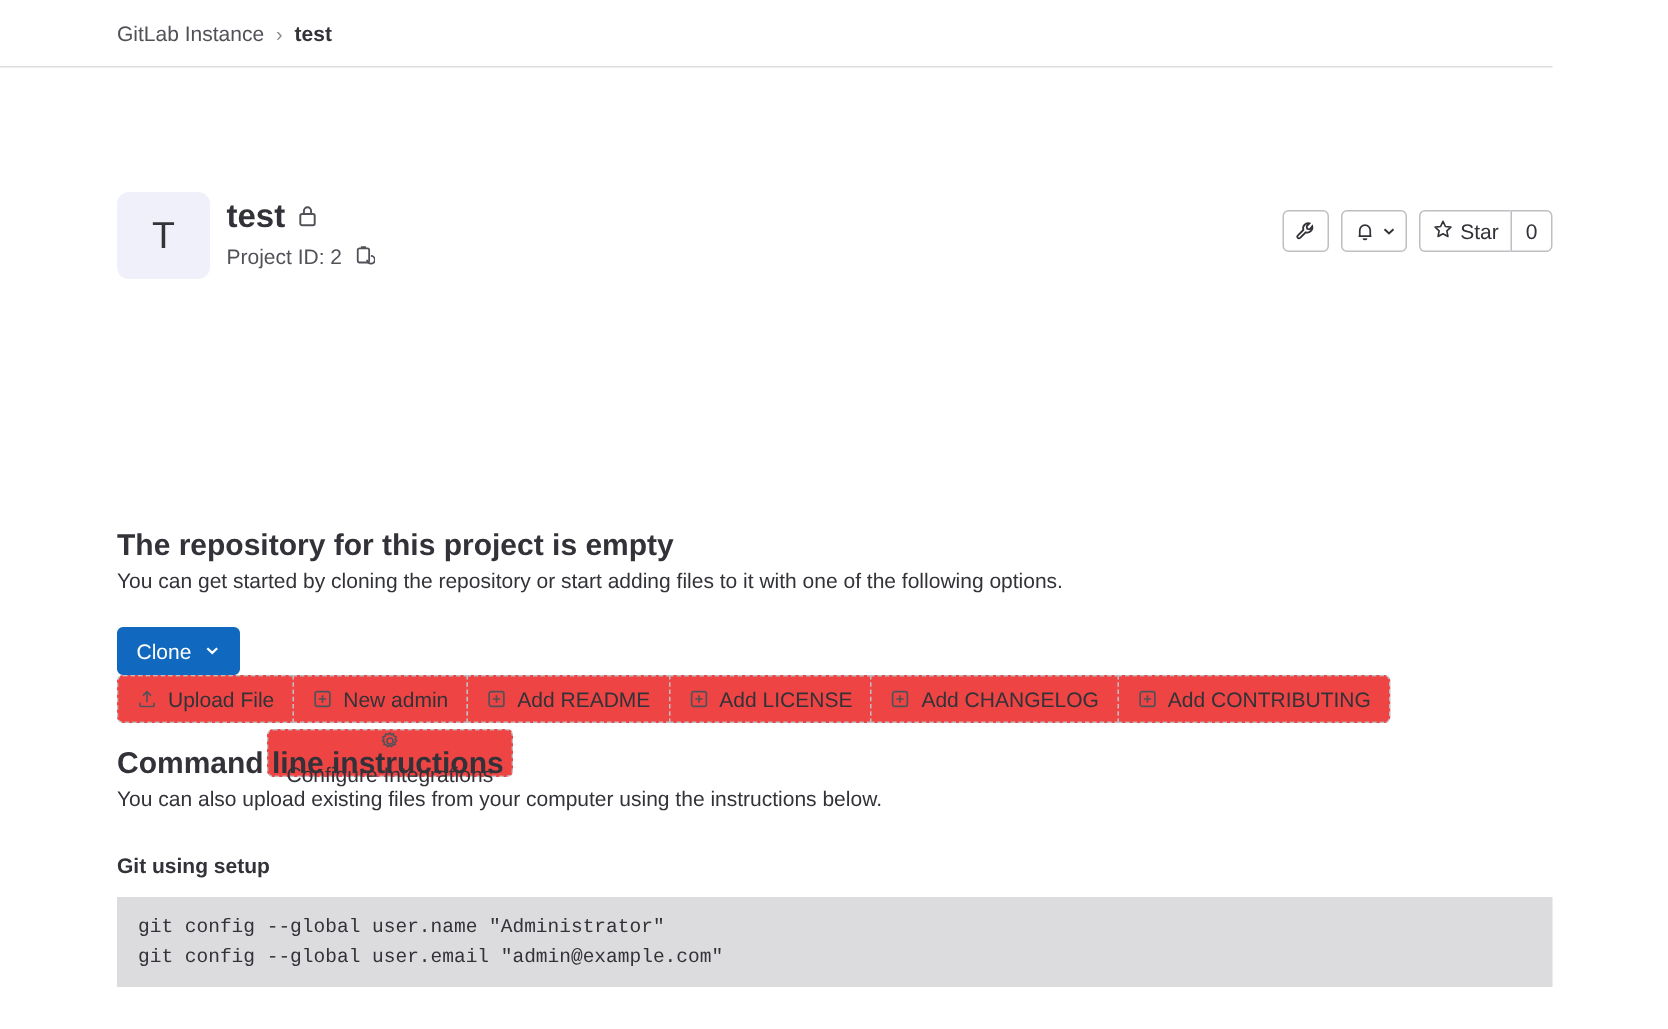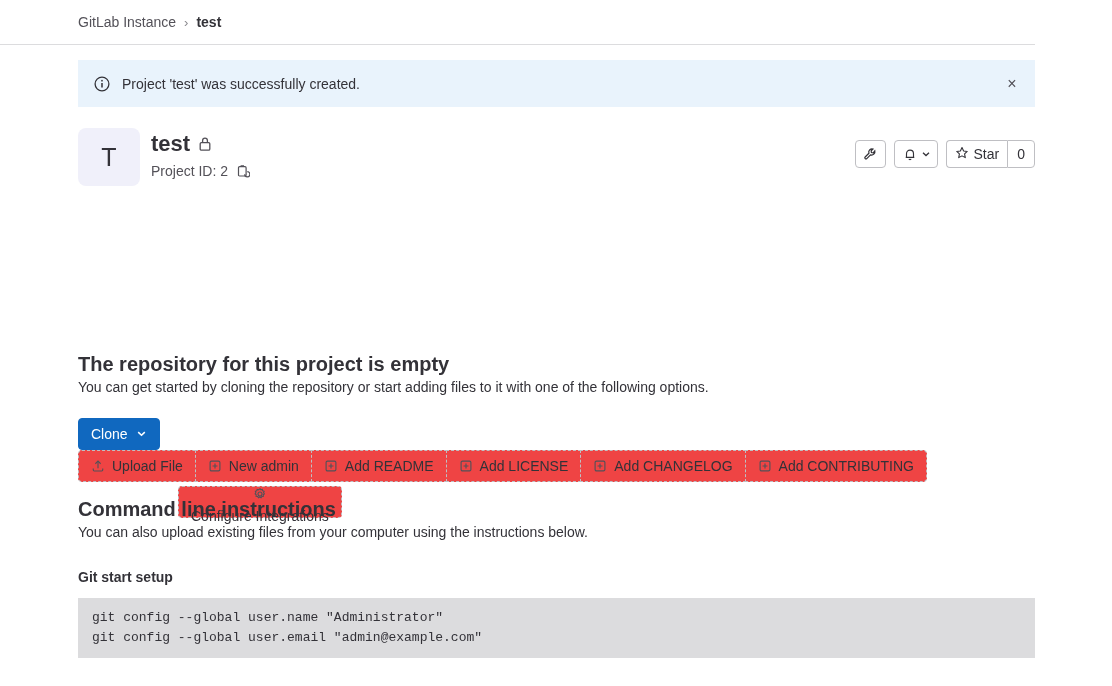--- a/index.html
+++ b/index.html
@@ -49,21 +49,21 @@
   .avatar {
     width: 62px; height: 58px; border-radius: 8px;
     background: #f0f0fa; color: #333238;
     display: flex; align-items: center; justify-content: center;
     font-size: 25px; font-weight: 400; flex: 0 0 62px;
   }
   .project-meta { margin-left: 11px; padding-top: 2px; }
   .project-title-row { display: flex; align-items: center; gap: 8px; }
   .project-title { font-size: 22px; font-weight: 700; color: #333238; line-height: 28px; }
   .lock-icon { width: 14px; height: 16px; color: #535158; display:block; }
-  .project-id-row { display: flex; align-items: flex-end; gap: 8px; margin-top: 5px; }
+  .project-id-row { display: flex; align-items: flex-start; gap: 8px; margin-top: 5px; }
   .project-id { font-size: 14px; color: #535158; }
   .copy-icon { width: 14px; height: 15px; color: #535158; display:block; cursor: pointer; }
 
   .header-actions {
     position: absolute; right: 0; top: 12px;
     display: flex; align-items: center; gap: 8px;
   }
   .btn-icon {
     height: 28px; min-width: 30px; padding: 0 7px;
     border: 1px solid #bfbfc3; border-radius: 4px; background: #fff;
@@ -150,31 +150,20 @@
 <body>
 
 <div class="page">
 
   <nav class="breadcrumb-bar">
     <a class="crumb-link" href="#">GitLab Instance</a>
     <span class="crumb-sep">›</span>
     <span class="crumb-current">test</span>
   </nav>
 
-  <div class="alert">
-    <span class="alert-icon">
-      <svg width="16" height="16" viewBox="0 0 16 16" fill="none" stroke="#333238" stroke-width="1.3">
-        <circle cx="8" cy="8" r="6.9"></circle>
-        <line x1="8" y1="7" x2="8" y2="11.5" stroke-width="1.5"></line>
-        <circle cx="8" cy="4.7" r="0.85" fill="#333238" stroke="none"></circle>
-      </svg>
-    </span>
-    <span class="alert-text">Project 'test' was successfully created.</span>
-    <button class="alert-close">×</button>
-  </div>
 
   <div class="project-header">
     <div class="avatar">T</div>
     <div class="project-meta">
       <div class="project-title-row">
         <span class="project-title">test</span>
         <span class="lock-icon">
           <svg width="14" height="16" viewBox="0 0 14 16" fill="none" stroke="#535158" stroke-width="1.3">
             <rect x="2.2" y="6.6" width="9.6" height="7.6" rx="1.2"></rect>
             <path d="M4.6 6.6V4.6a2.4 2.4 0 0 1 4.8 0v2"></path>
@@ -317,20 +306,20 @@
           <span>Configure Integrations</span>
         </button>
       </div>
     </div>
   </section>
 
   <section class="cli-section">
     <h2 class="section-title">Command line instructions</h2>
     <p class="section-desc cli-desc">You can also upload existing files from your computer using the instructions below.</p>
 
-    <h3 class="sub-title">Git start setup</h3>
+    <h3 class="sub-title">Git using setup</h3>
     <pre class="code-block">git config --global user.name "Administrator"
 git config --global user.email "admin@example.com"</pre>
 
     <h3 class="sub-title cli-sub2">Create a new repository</h3>
   </section>
 
 </div>
 
 </body></html>

